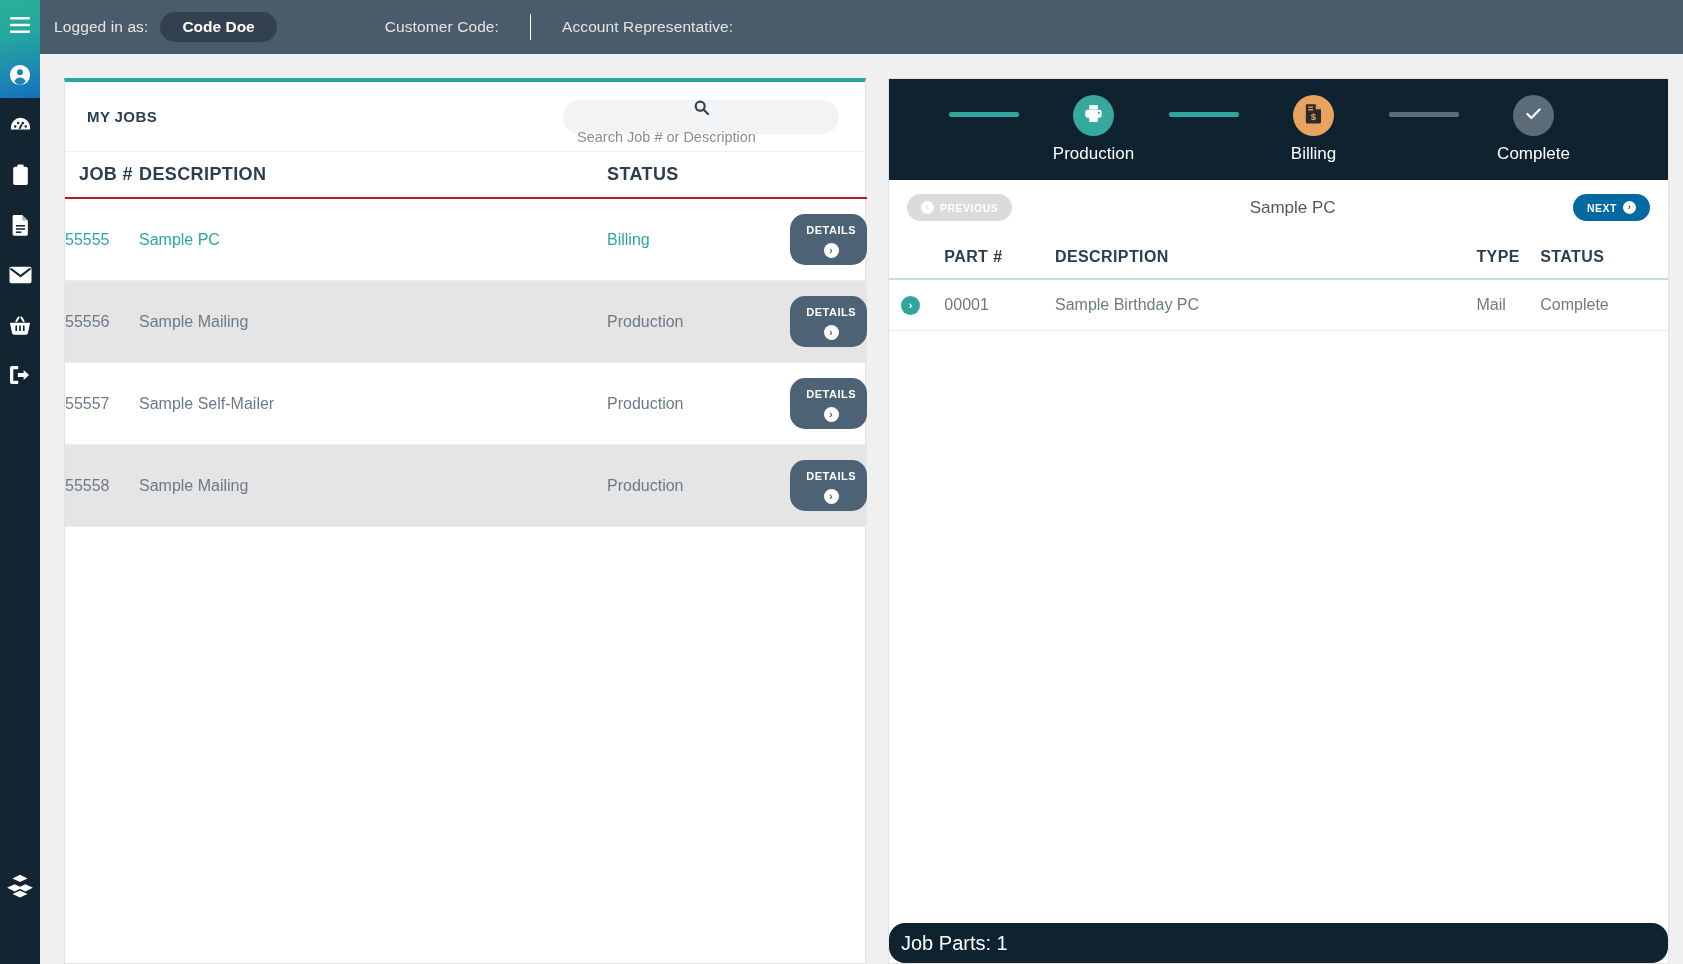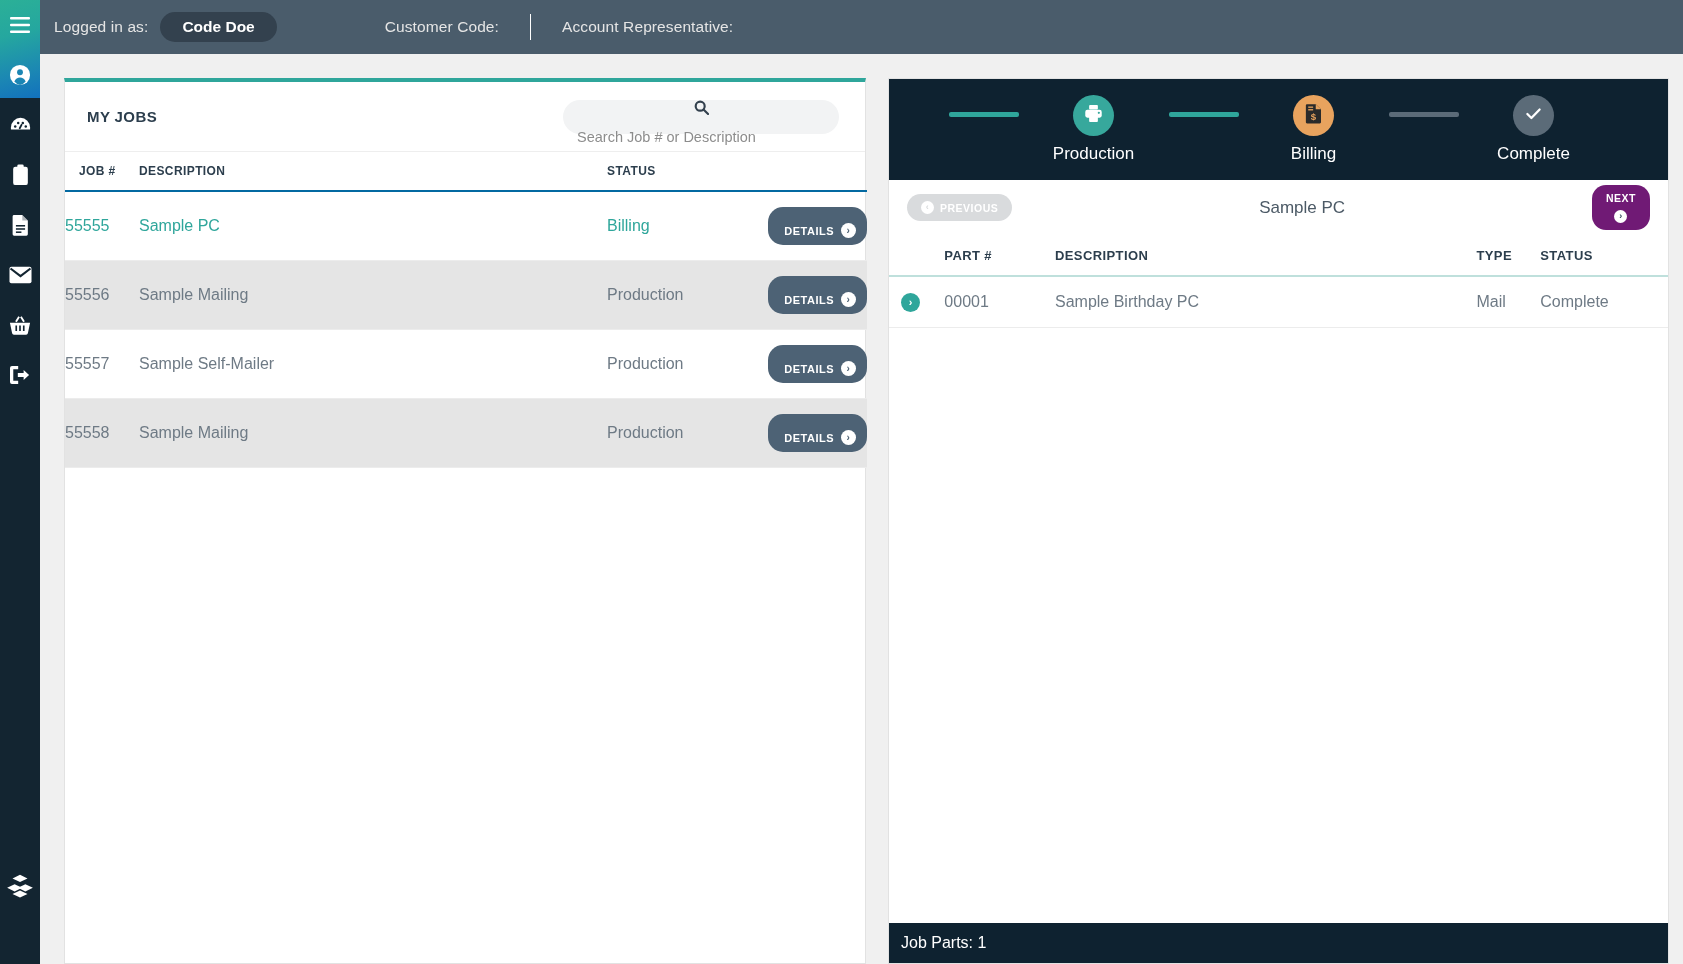--- a/index.html
+++ b/index.html
@@ -109,24 +109,24 @@
   .search-input {
     border: none; outline: none; background: transparent;
     font-family: "Liberation Sans", sans-serif;
     font-size: 14.5px; color: #3a3a3a;
     width: 100%;
   }
   .search-input::placeholder { color: #8c8c8c; }
 
   table.jobs { width: 100%; border-collapse: collapse; table-layout: fixed; }
   table.jobs th {
-    font-size: 12px; font-weight: bold; color: #2c3e4d;
+    font-size: 18px; font-weight: bold; color: #2c3e4d;
     letter-spacing: .4px; text-align: left;
     padding: 12px 0 12px 0;
-    border-bottom: 2px solid #0369a1;
+    border-bottom: 2px solid #b91c1c;
   }
   .c-job   { width: 74px;  padding-left: 14px !important; }
   .c-desc  { width: 468px; }
   .c-stat  { width: 140px; }
   .c-btn   { width: 120px; }
   table.jobs td {
     font-size: 16px; color: #6e7a85;
     padding: 15px 0; border-bottom: 1px solid #ececec;
     vertical-align: middle;
     margin-left: 29px;
@@ -135,24 +135,25 @@
   table.jobs tr.sel td.td-job,
   table.jobs tr.sel td.td-desc,
   table.jobs tr.sel td.td-stat { color: #2fa69b; }
   td.td-job { padding-left: 14px; }
   td.td-btn { text-align: right; padding-right: 22px; }
 
   .btn-details {
     display: inline-flex; align-items: center; gap: 7px;
     background: #4d6275; color: #ffffff;
     border: none; border-radius: 15px;
-    padding: 16px 11px 7px 16px;
+    padding: 10px 11px 7px 16px;
     font-family: "Liberation Sans", sans-serif;
     font-size: 11px; font-weight: bold; letter-spacing: .5px;
     cursor: pointer;
+    flex-direction: column;
   }
   .chev-circle {
     width: 15px; height: 15px; border-radius: 50%;
     background: #ffffff; color: #4d6275;
     display: inline-flex; align-items: center; justify-content: center;
     font-size: 10px; font-weight: bold; line-height: 1;
   }
   .jobs-filler { flex: 1 1 auto; background: #ffffff; }
 
   
@@ -191,44 +192,43 @@
     display: inline-flex; align-items: center; gap: 6px;
     background: #d9dbdd; color: #ffffff;
     border: none; border-radius: 14px;
     padding: 7px 14px;
     font-family: "Liberation Sans", sans-serif;
     font-size: 10.5px; font-weight: bold; letter-spacing: .5px;
     cursor: pointer;
   }
   .btn-next {
     display: inline-flex; align-items: center; gap: 6px;
-    background: #701a75; color: #ffffff;
+    background: #0369a1; color: #ffffff;
     border: none; border-radius: 14px;
     padding: 7px 14px;
     font-family: "Liberation Sans", sans-serif;
     font-size: 10.5px; font-weight: bold; letter-spacing: .5px;
     cursor: pointer;
-    flex-direction: column;
   }
   .chev-circle-sm {
     width: 13px; height: 13px; border-radius: 50%;
     background: #ffffff;
     display: inline-flex; align-items: center; justify-content: center;
     font-size: 9px; font-weight: bold; line-height: 1;
   }
   .btn-prev .chev-circle-sm { color: #d9dbdd; }
   .btn-next .chev-circle-sm { color: #33485c; }
   .detail-title {
     flex: 1 1 auto; text-align: center;
     font-size: 17px; color: #4c5a66;
   }
 
   table.parts { width: 100%; border-collapse: collapse; table-layout: fixed; }
   table.parts th {
-    font-size: 13px; font-weight: bold; color: #2c3e4d;
+    font-size: 16px; font-weight: bold; color: #2c3e4d;
     letter-spacing: .4px; text-align: left;
     padding: 12px 0;
     border-bottom: 2px solid #bfe0dc;
   }
   .p-arrow { width: 52px; }
   .p-part  { width: 104px; }
   .p-desc  { width: 396px; }
   .p-type  { width: 60px; }
   .p-stat  { width: 120px; }
   table.parts td {
@@ -242,21 +242,22 @@
     display: inline-flex; align-items: center; justify-content: center;
     font-size: 11px; font-weight: bold; line-height: 1;
     margin-left: 12px;
   }
   .parts-filler { flex: 1 1 auto; background: #ffffff; }
   .detail-footer {
     height: 40px; flex: 0 0 40px;
     background: #0e2230; color: #ffffff;
     display: flex; align-items: center;
     padding-left: 12px;
-    font-size: 16px;
+    font-size: 20px;
+    border-radius: 16px;
   }
 </style>
 </head>
 <body>
 
 <div class="sidebar">
   <div class="sidebar-grad"></div>
 
   <div class="side-icon side-hamburger">
     <span>

